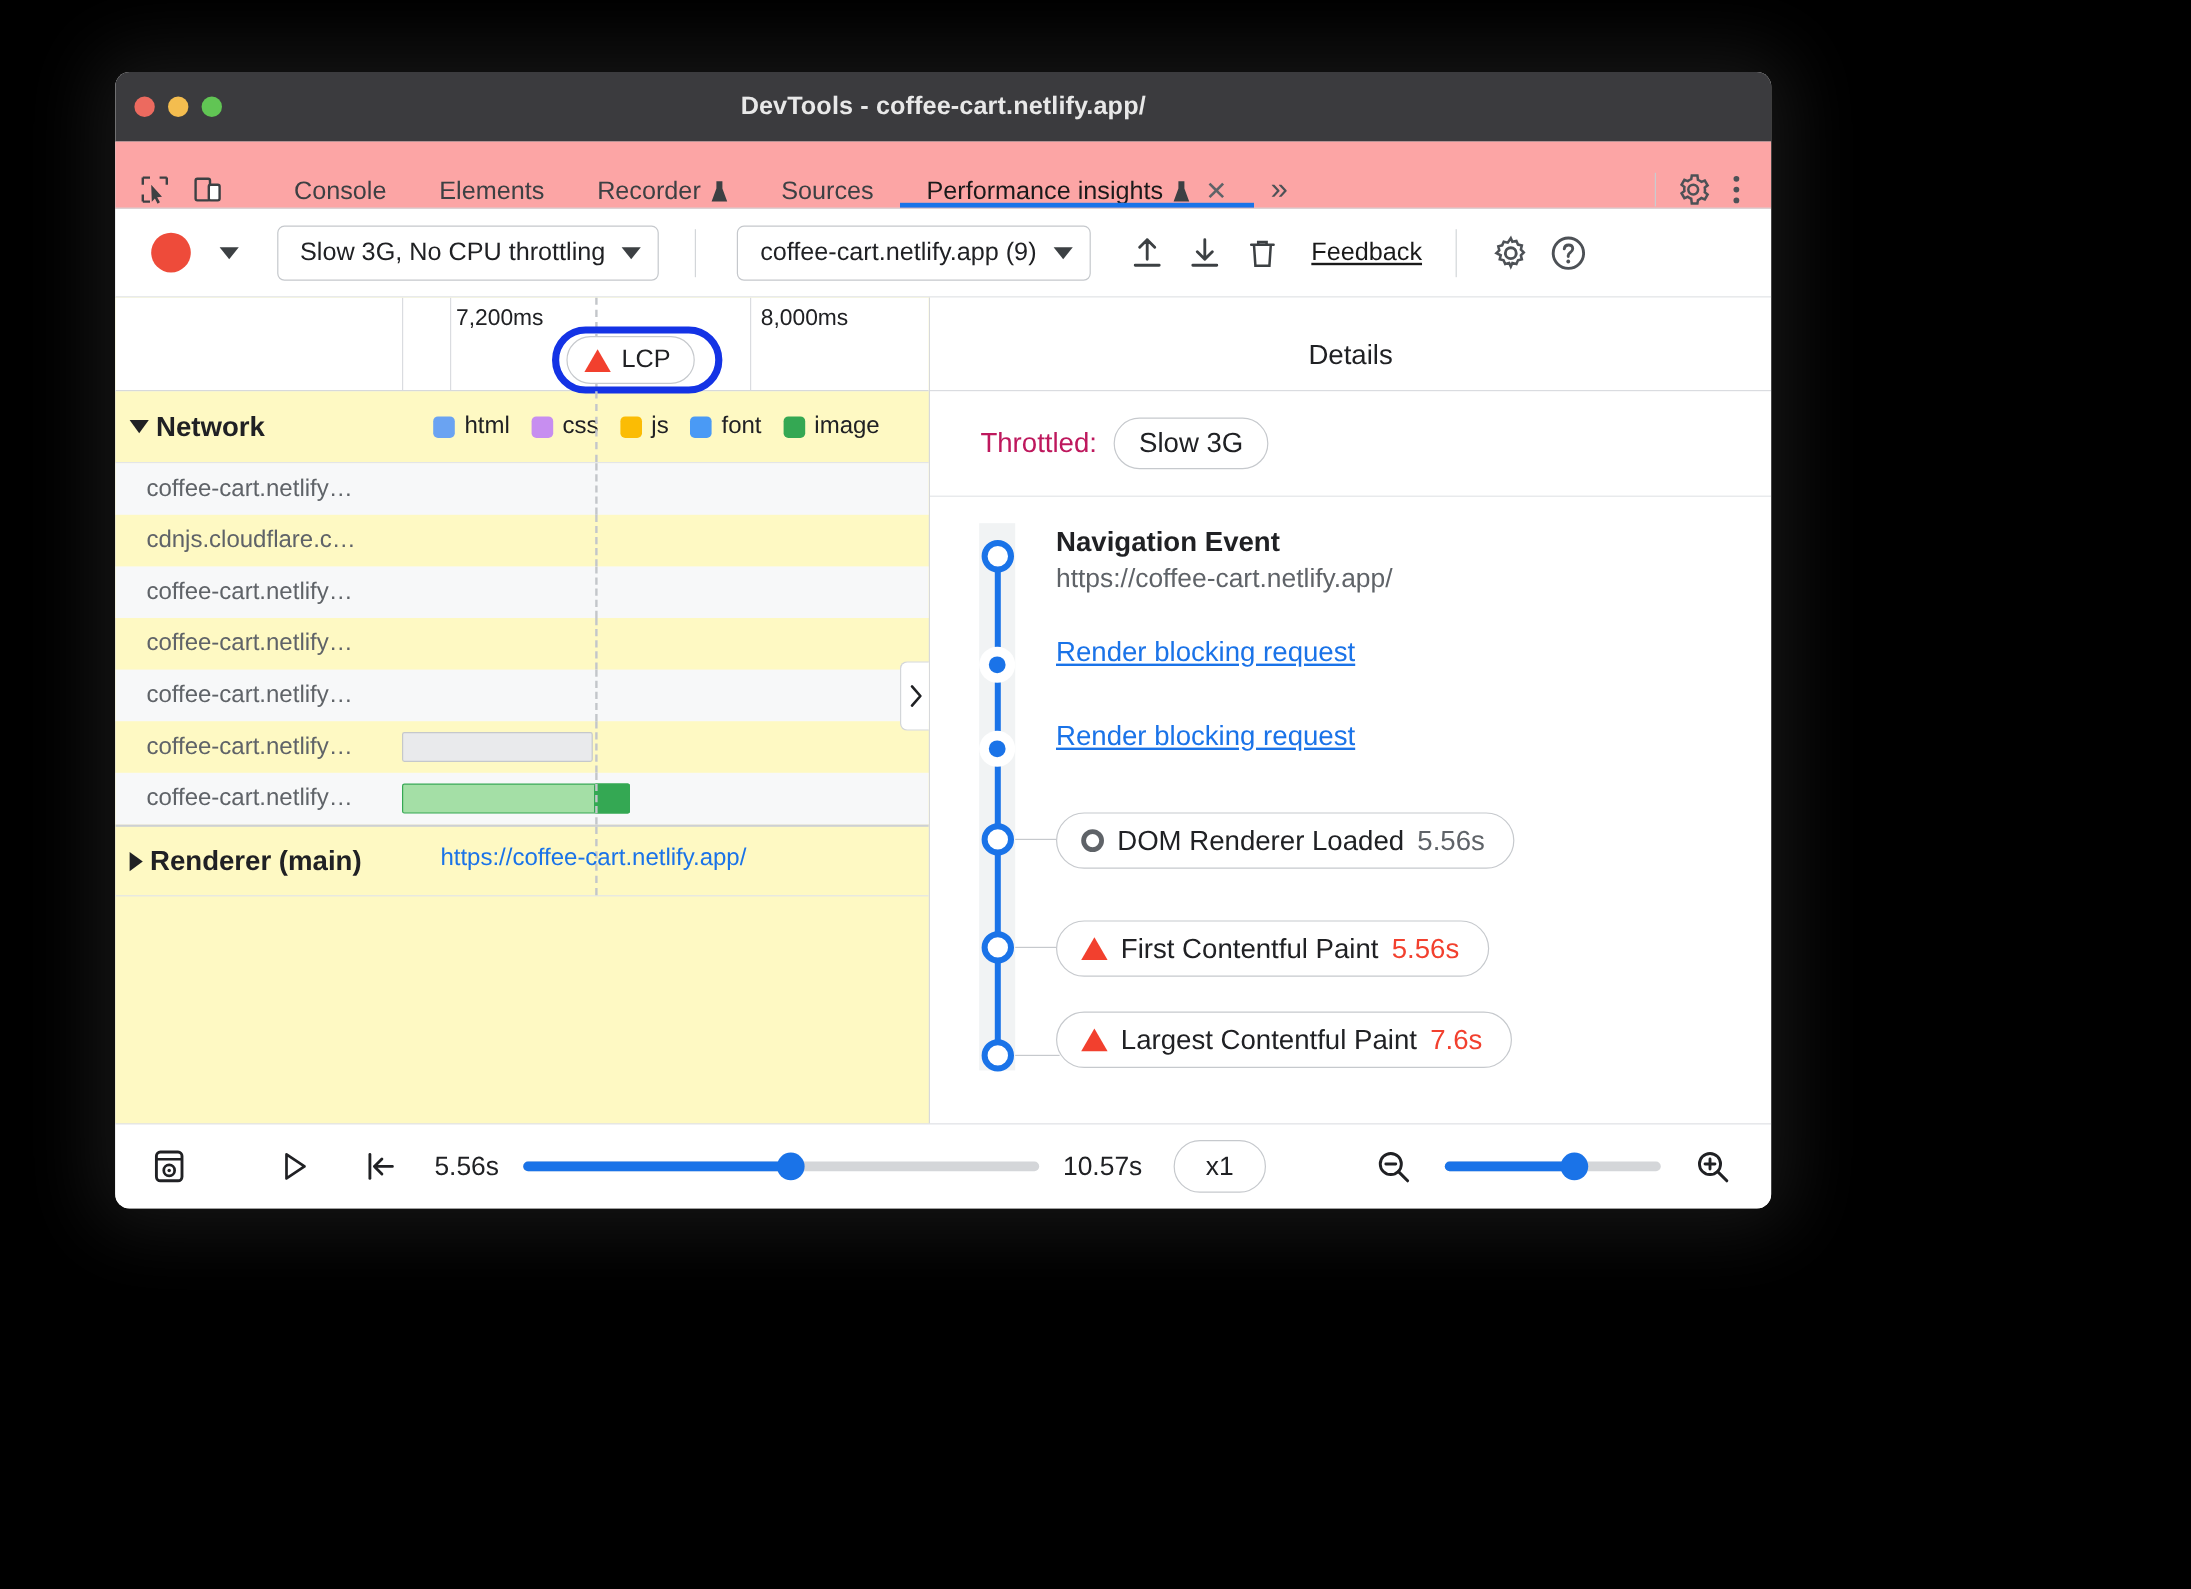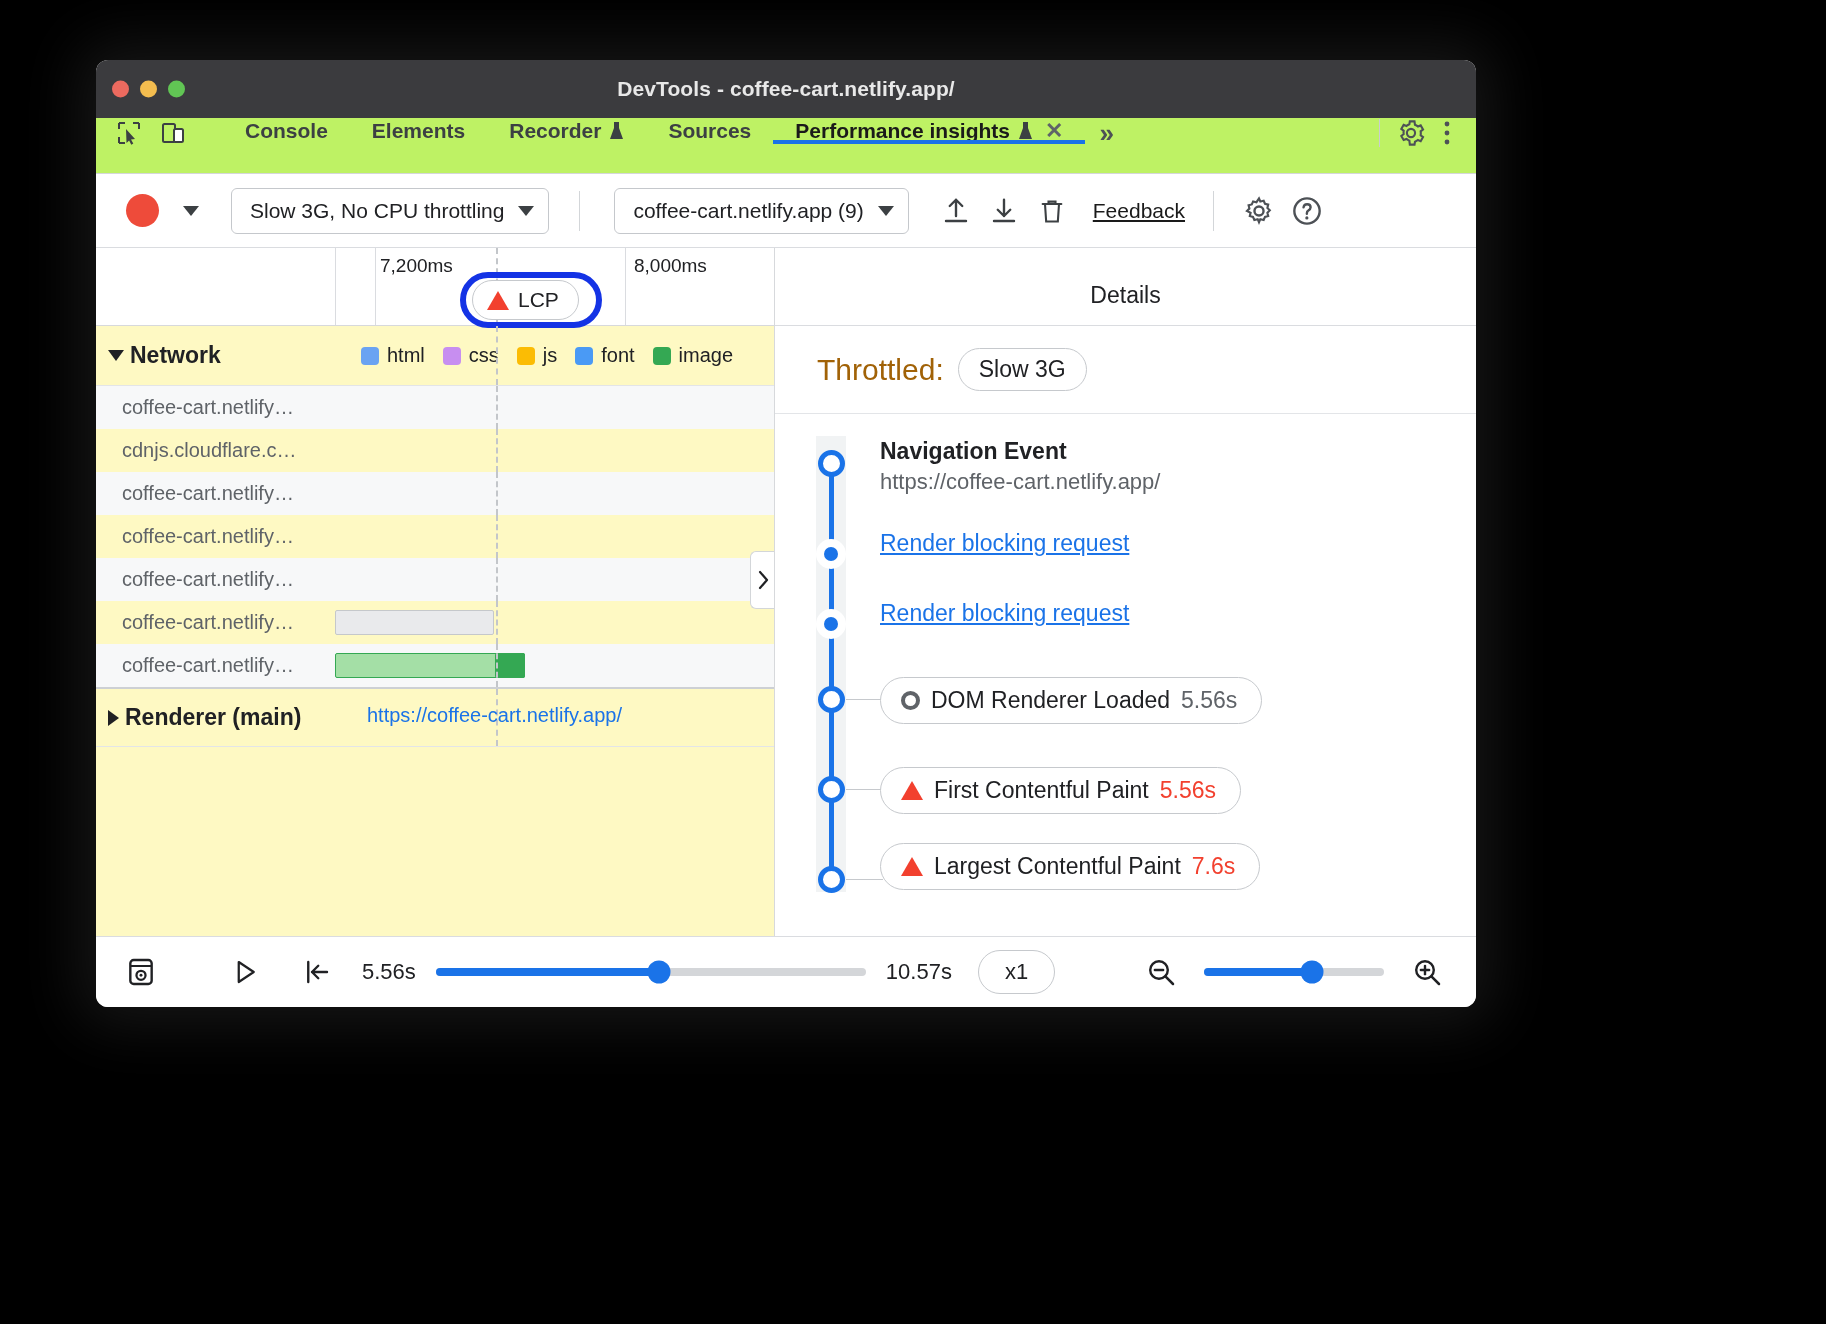--- a/index.html
+++ b/index.html
@@ -38,25 +38,24 @@
   .dot.yellow { background: #f4bd4f; }
   .dot.green { background: #61c554; }
   #window-title {
     color: #e8e8e8; font-size: 21px; font-weight: bold;
     letter-spacing: .1px;
   }
 
   
   #tabbar {
     height: 56px;
-    background: #bef264;
+    background: #fca5a5;
     border-bottom: 1px solid #d5d7da;
-    display: flex; align-items: flex-start;
+    display: flex; align-items: flex-end;
     position: relative;
-    font-weight: bold;
   }
   .tb-icons { display: flex; align-items: center; padding: 0 10px 0 18px; gap: 14px; }
   .tb-icon { width: 30px; height: 30px; display: flex; align-items: center; justify-content: center; }
   .tb-sep { width: 1px; background: #c9ccd0; margin: 14px 6px 14px 4px; }
   .tabs { display: flex; align-items: stretch; }
   .tab {
     display: flex; align-items: center; gap: 8px;
     padding: 0 22px;
     font-size: 21px; color: #3c4043;
     position: relative; white-space: nowrap;
@@ -233,21 +232,21 @@
   }
   .ins-tab.active::after {
     content: ""; position: absolute; left: 50%; transform: translateX(-50%);
     bottom: 0; width: 124px; height: 4px; background: #1a73e8;
   }
   #throttled-row {
     height: 88px; display: flex; align-items: center;
     padding-left: 42px; gap: 14px;
     border-bottom: 1px solid #e3e5e8;
   }
-  #throttled-label { font-size: 30px; color: #a16207; }
+  #throttled-label { font-size: 23px; color: #be185d; }
   #throttled-pill {
     border: 1px solid #c6c9cd; border-radius: 22px;
     padding: 7px 20px; font-size: 23px; color: #202124;
   }
 
   #events {
     position: relative;
     padding: 30px 0 0 0;
   }
   #rail {

